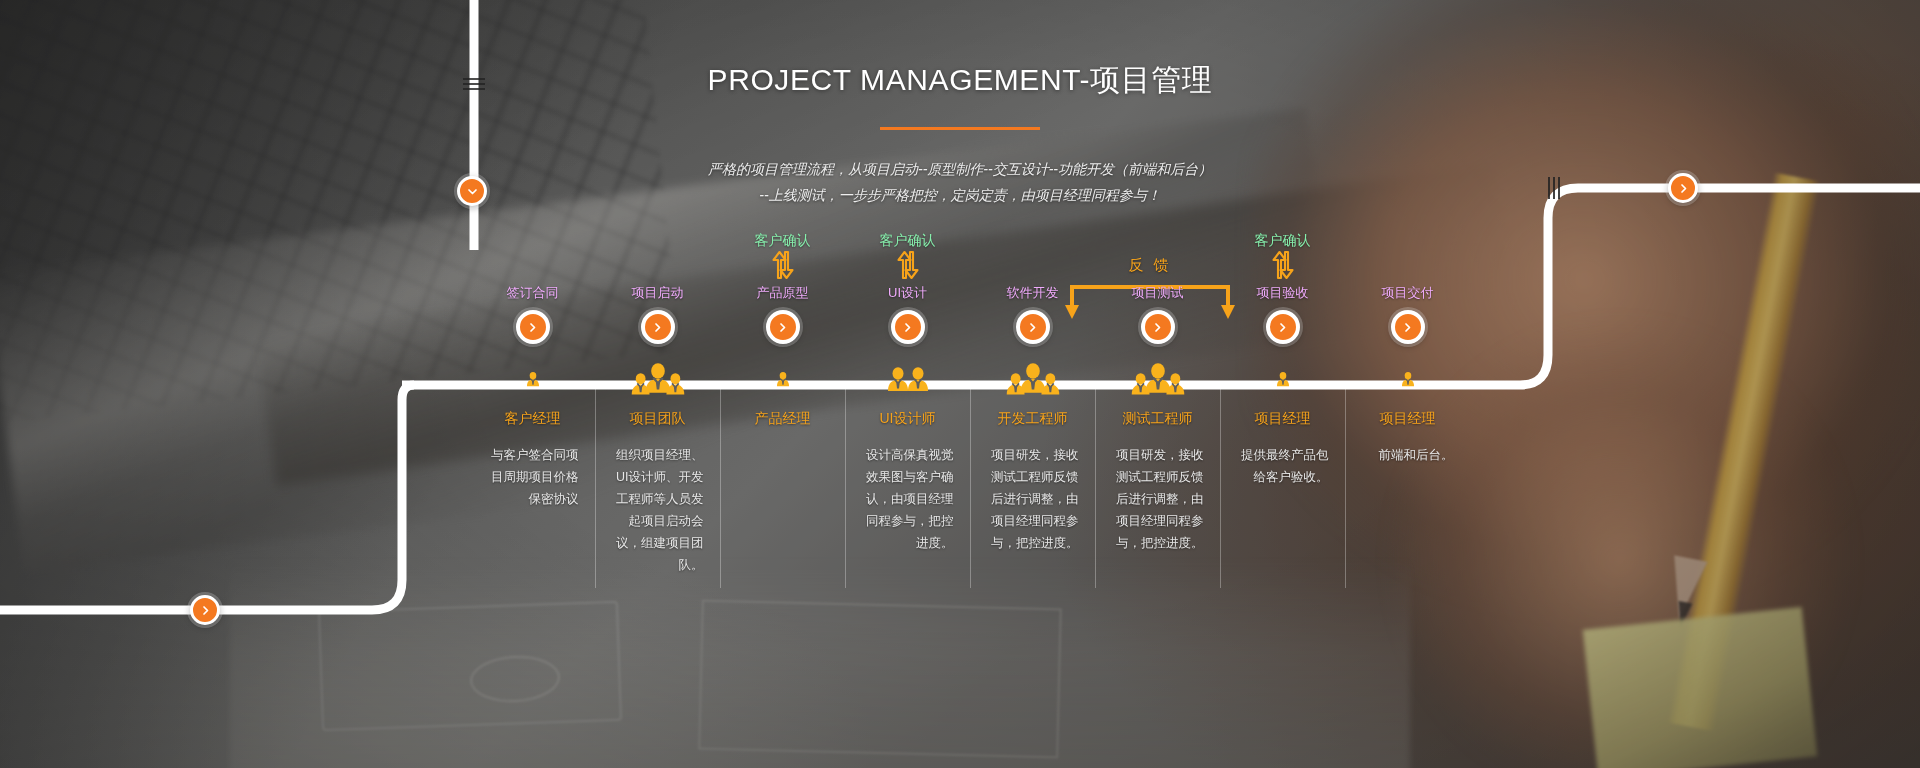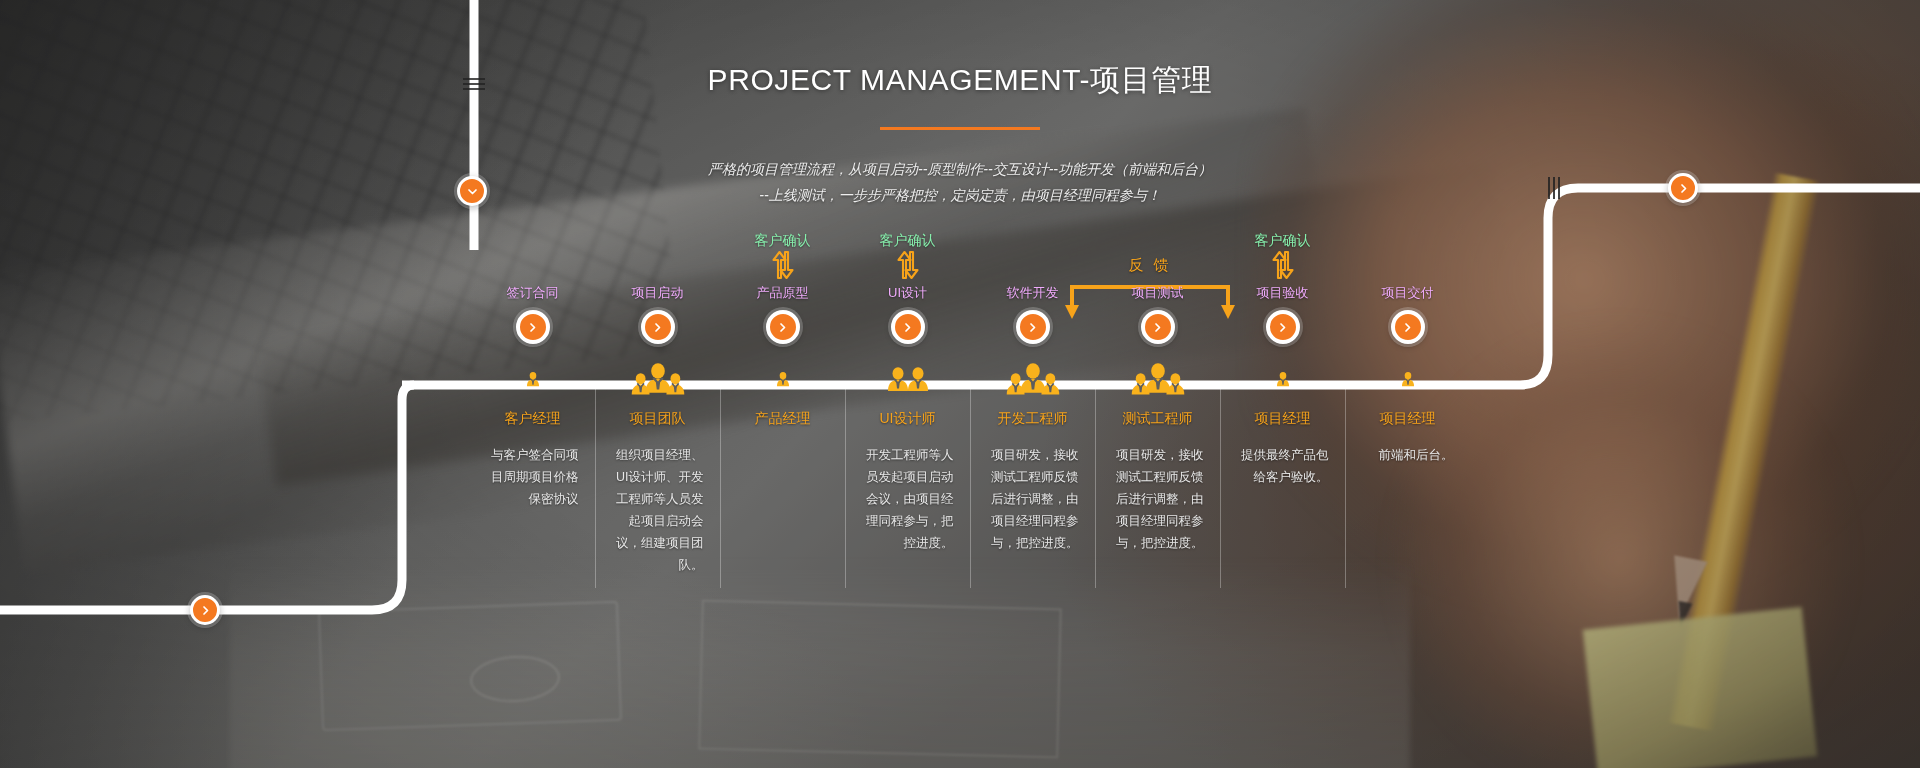--- a/index.html
+++ b/index.html
@@ -407,21 +407,21 @@
           </g>
           <g>
             <ellipse cx="70" cy="20" rx="11" ry="12.5" fill="#f9b21c"></ellipse>
             <path d="M50 55 C50 38 59 33 70 33 C81 33 90 38 90 55 Z" fill="#f9b21c"></path>
             <path d="M66 33 L70 40 L74 33 L72 50 L68 50 Z" fill="#5d5d5d"></path>
             <path d="M61 32 L70 42 L79 32 L76 30 L70 37 L64 30 Z" fill="#5d5d5d"></path>
           </g>
         </svg>
       </div>
       <div class="role">UI设计师</div>
-      <div class="desc">开发工程师等人员发起项目启动会议，由项目经理同程参与，把控进度。</div>
+      <div class="desc">设计高保真视觉效果图与客户确认，由项目经理同程参与，把控进度。</div>
     </div>
     <div class="step">
       <div class="sep"></div>
       <div class="above"></div>
       <div class="phase">软件开发</div>
       <div class="dotrow">
         <div class="node" style="left: calc(50% - 17px); top: 6px;">
           <span>
             <svg width="13" height="13" viewBox="0 0 13 13">
               <path d="M5 3 L8.5 6.5 L5 10" fill="none" stroke="#fff" stroke-width="1.7" stroke-linecap="round" stroke-linejoin="round"></path>

